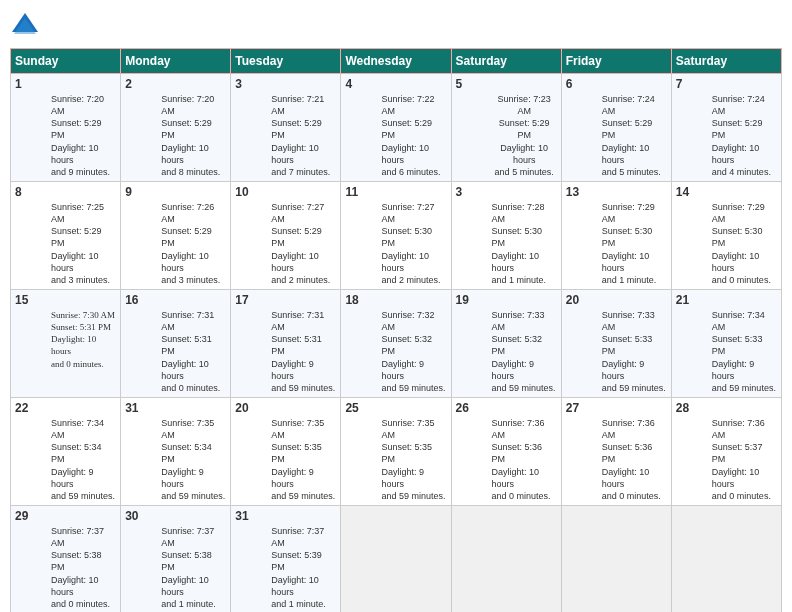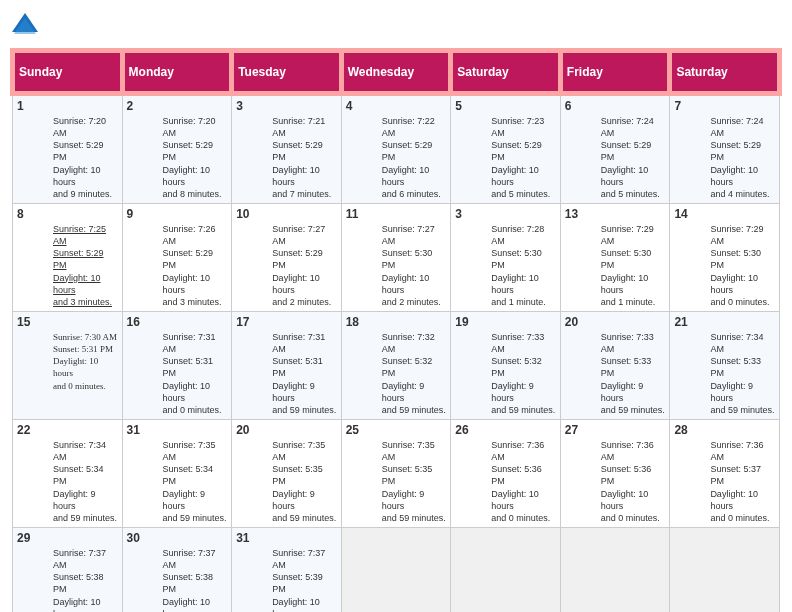--- a/index.html
+++ b/index.html
@@ -51,27 +51,27 @@
       font-size: 16px;
       color: #555;
     }
     .calendar {
       flex: 1;
       border-collapse: collapse;
       width: 100%;
       table-layout: fixed;
     }
     .calendar thead th {
-      background-color: #be185d;
+      background-color: #0f766e;
       color: #fff;
       font-size: 12px;
       font-weight: bold;
-      padding: 12px 4px;
+      padding: 5px 4px;
       text-align: left;
-      border: 5px solid #fca5a5;
+      border: 1px solid #fca5a5;
     }
     .calendar tbody tr {
       background: #fff;
     }
     .calendar tbody tr:nth-child(odd) {
       background: #f5f8fc;
     }
     .calendar tbody td {
       border: 1px solid #ccc;
       vertical-align: top;
@@ -154,21 +154,21 @@
           </td>
           <td>
             <span class="day-num">4</span>
             <div class="day-info" style="white-space: pre-line;">Sunrise: 7:22 AM
 Sunset: 5:29 PM
 Daylight: 10 hours
 and 6 minutes.</div>
           </td>
           <td>
             <span class="day-num">5</span>
-            <div class="day-info" style="white-space: pre-line;">Sunrise: 7:23 AM
+            <div class="day-info" style="white-space: pre-line; text-align: center;">Sunrise: 7:23 AM
 Sunset: 5:29 PM
 Daylight: 10 hours
 and 5 minutes.</div>
           </td>
           <td>
             <span class="day-num">6</span>
             <div class="day-info" style="white-space: pre-line;">Sunrise: 7:24 AM
 Sunset: 5:29 PM
 Daylight: 10 hours
 and 5 minutes.</div>
@@ -177,21 +177,21 @@
             <span class="day-num">7</span>
             <div class="day-info" style="white-space: pre-line;">Sunrise: 7:24 AM
 Sunset: 5:29 PM
 Daylight: 10 hours
 and 4 minutes.</div>
           </td>
         </tr>
         <tr>
           <td>
             <span class="day-num">8</span>
-            <div class="day-info" style="white-space: pre-line; text-decoration: underline;">Sunrise: 7:25 AM
+            <div class="day-info" style="white-space: pre-line;">Sunrise: 7:25 AM
 Sunset: 5:29 PM
 Daylight: 10 hours
 and 3 minutes.</div>
           </td>
           <td>
             <span class="day-num">9</span>
             <div class="day-info" style="white-space: pre-line;">Sunrise: 7:26 AM
 Sunset: 5:29 PM
 Daylight: 10 hours
 and 3 minutes.</div>

